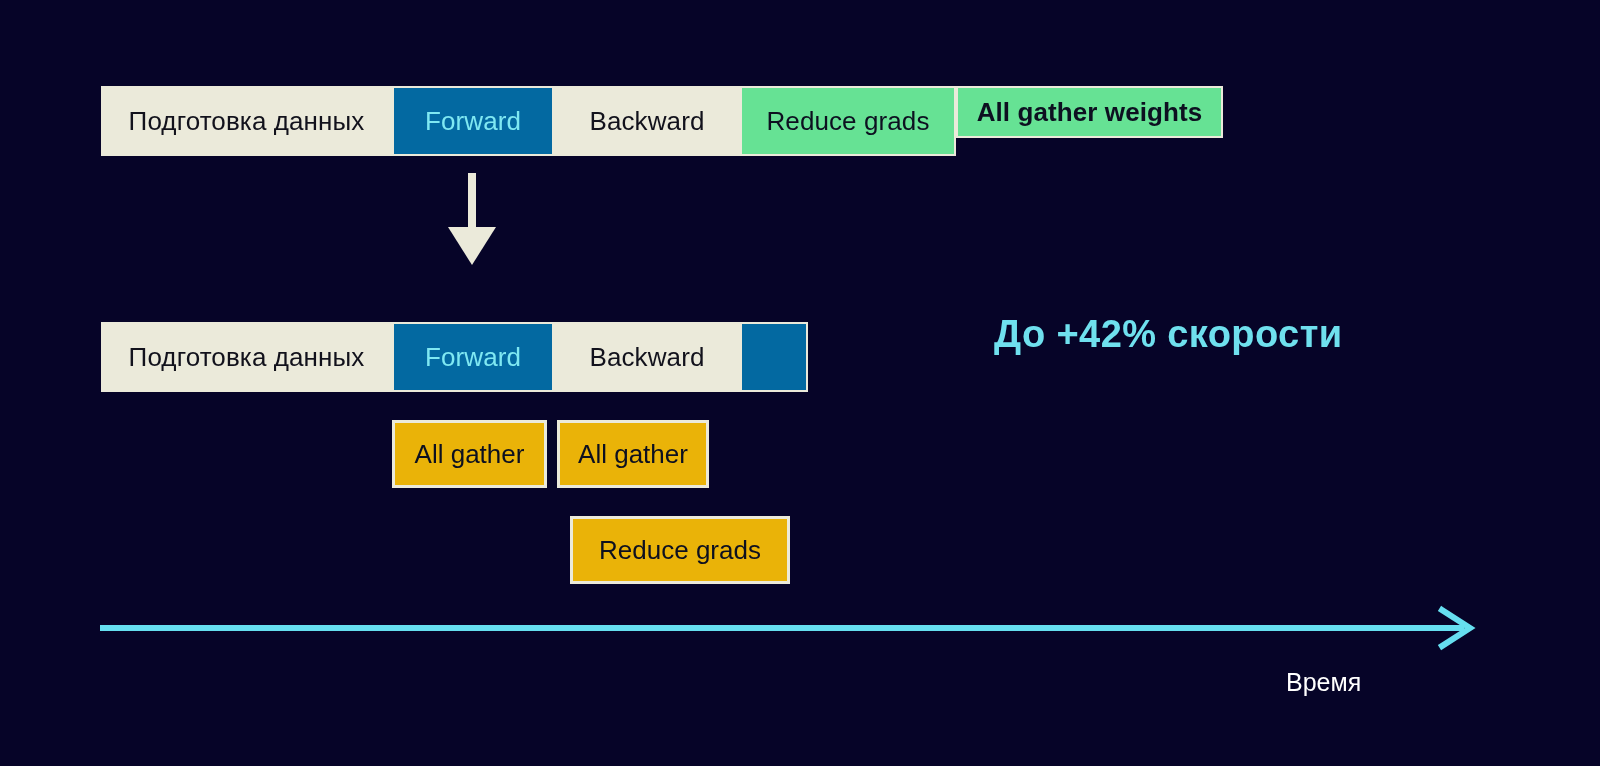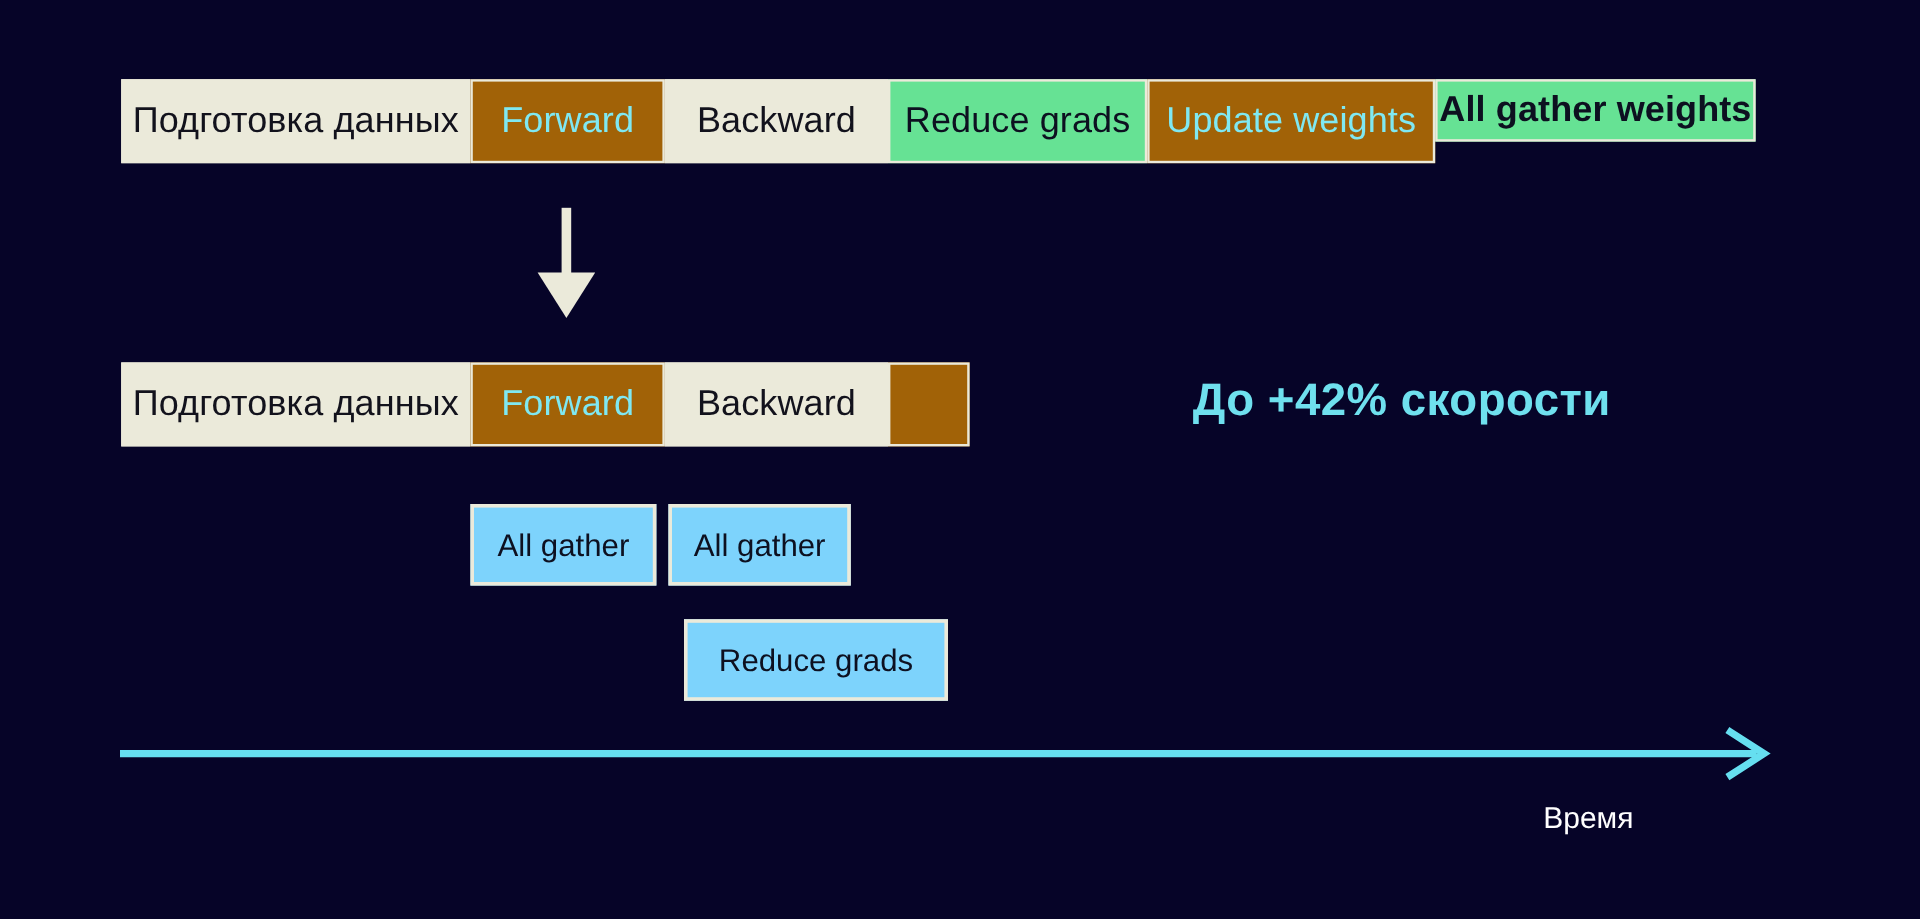--- a/index.html
+++ b/index.html
@@ -26,46 +26,47 @@
     position: absolute;
     display: flex;
     box-sizing: border-box;
   }
   .seg {
     box-sizing: border-box;
     display: flex;
     align-items: center;
     justify-content: center;
     border: 2px solid #EBEADA;
-    font-size: 30px;
+    font-size: 26px;
     line-height: 1;
     white-space: nowrap;
     letter-spacing: 0.1px;
+    margin-top: 20px;
   }
   .seg.cream {
     background: #EBEADA;
     color: #12121c;
     border-color: #EBEADA;
   }
   .seg.dark {
-    background: #a16207;
+    background: #0369a1;
     color: #7FE8F2;
   }
   .seg.green {
     background: #66E294;
     color: #0d1020;
     border-color: #EBEADA;
   }
   .seg.empty { color: transparent; }
 
   
   .block {
     position: absolute;
     box-sizing: border-box;
-    background: #7dd3fc;
+    background: #eab308;
     border: 3px solid #EBEADA;
     display: flex;
     align-items: center;
     justify-content: center;
     color: #0d1020;
     font-size: 26px;
     line-height: 1;
     white-space: nowrap;
   }
 
@@ -110,21 +111,20 @@
 </head>
 <body>
 
 <div id="stage">
 
   <div class="bar" id="bar-baseline" style="left:101px; top:66px; height:70px;">
     <div class="seg cream" style="width:291px;height:70px;">Подготовка данных</div>
     <div class="seg dark" style="width:162px;height:70px;">Forward</div>
     <div class="seg cream" style="width:186px;height:70px;">Backward</div>
     <div class="seg green" style="width:216px;height:70px;">Reduce grads</div>
-    <div class="seg dark" style="width:240px;height:70px;">Update weights</div>
     <div class="seg green" style="width:267px;height:52px;font-weight:bold;">All gather weights</div>
   </div>
 
   <div id="down-arrow">
     <svg width="64" height="92" viewBox="0 0 64 92" xmlns="http://www.w3.org/2000/svg">
       <rect x="28" y="0" width="8" height="62" fill="#EBEADA"></rect>
       <polygon points="32,92 8,54 56,54" fill="#EBEADA"></polygon>
     </svg>
   </div>
 

